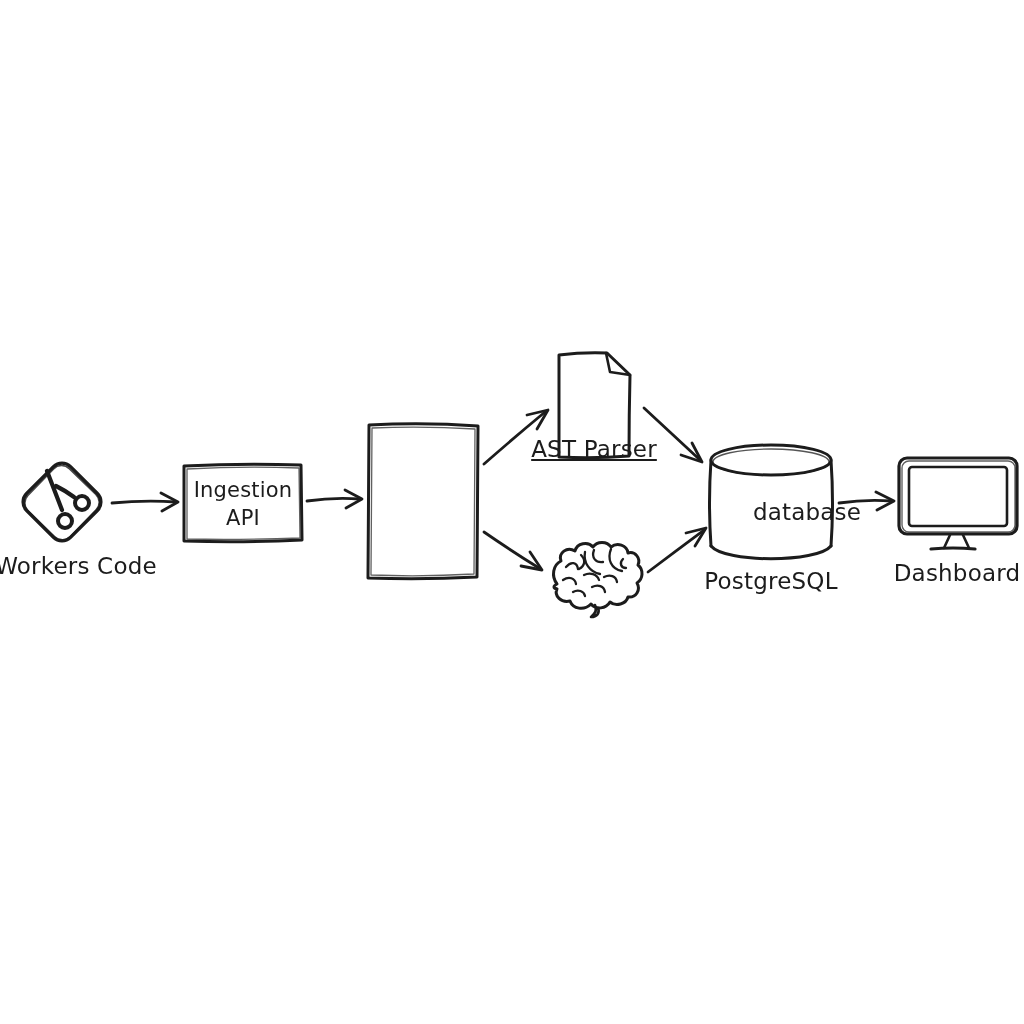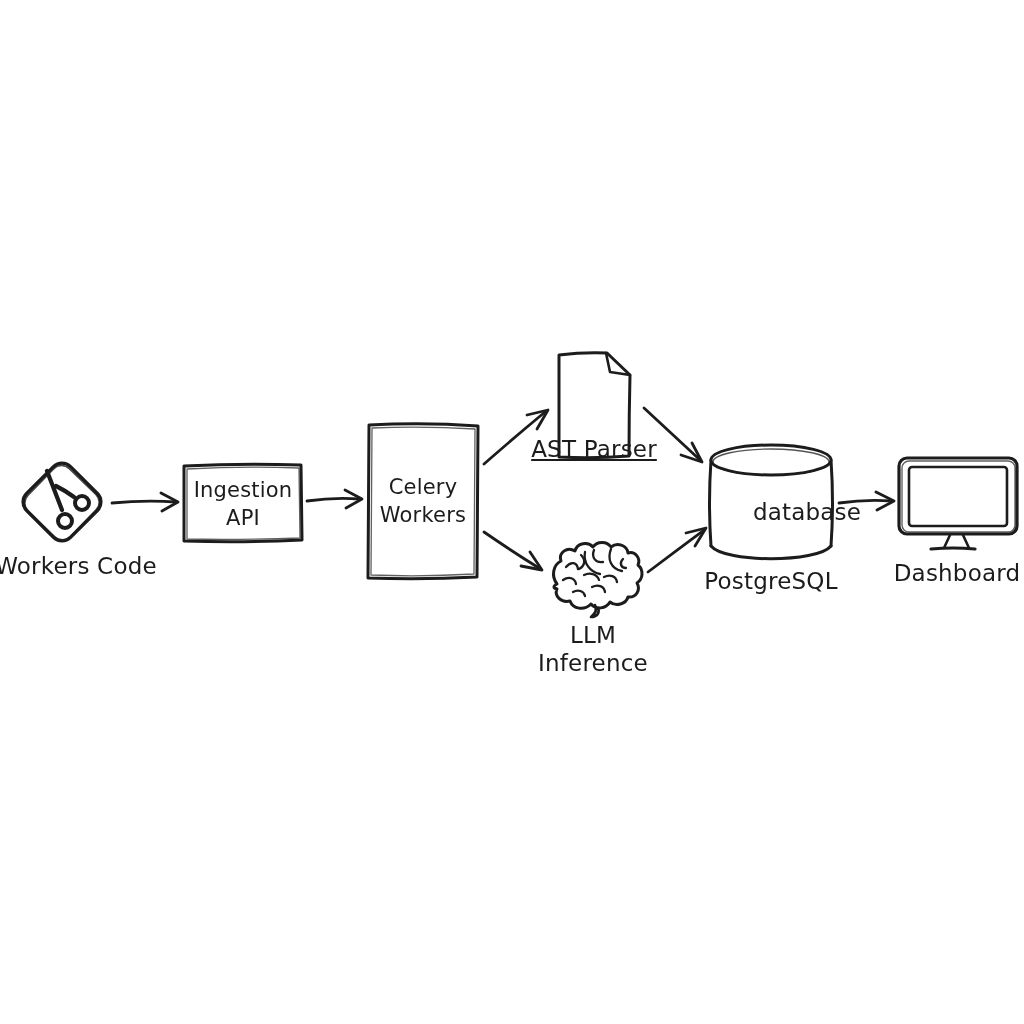--- a/index.html
+++ b/index.html
@@ -154,31 +154,23 @@
     </g>
   </svg>
 
   <div class="label" style="left:76px; top:553px;">Workers Code</div>
 
   <div class="label label-multiline box-label" style="left:243px; top:476px;">
     <div>Ingestion</div>
     <div>API</div>
   </div>
 
-  <div class="label label-multiline box-label" style="left:423px; top:473px;">
-    <div>Celery</div>
-    <div>Workers</div>
-  </div>
 
   <div class="label" style="left:594px; top:436px;text-decoration:underline;">AST Parser</div>
 
-  <div class="label label-multiline" style="left:593px; top:621px;">
-    <div>LLM</div>
-    <div>Inference</div>
-  </div>
 
   <div class="label inner-label" style="left:807px; top:499px;">database</div>
 
   <div class="label" style="left:771px; top:568px;">PostgreSQL</div>
 
   <div class="label" style="left:957px; top:560px;text-align:right;">Dashboard</div>
 
 </div>
 
 </body></html>

